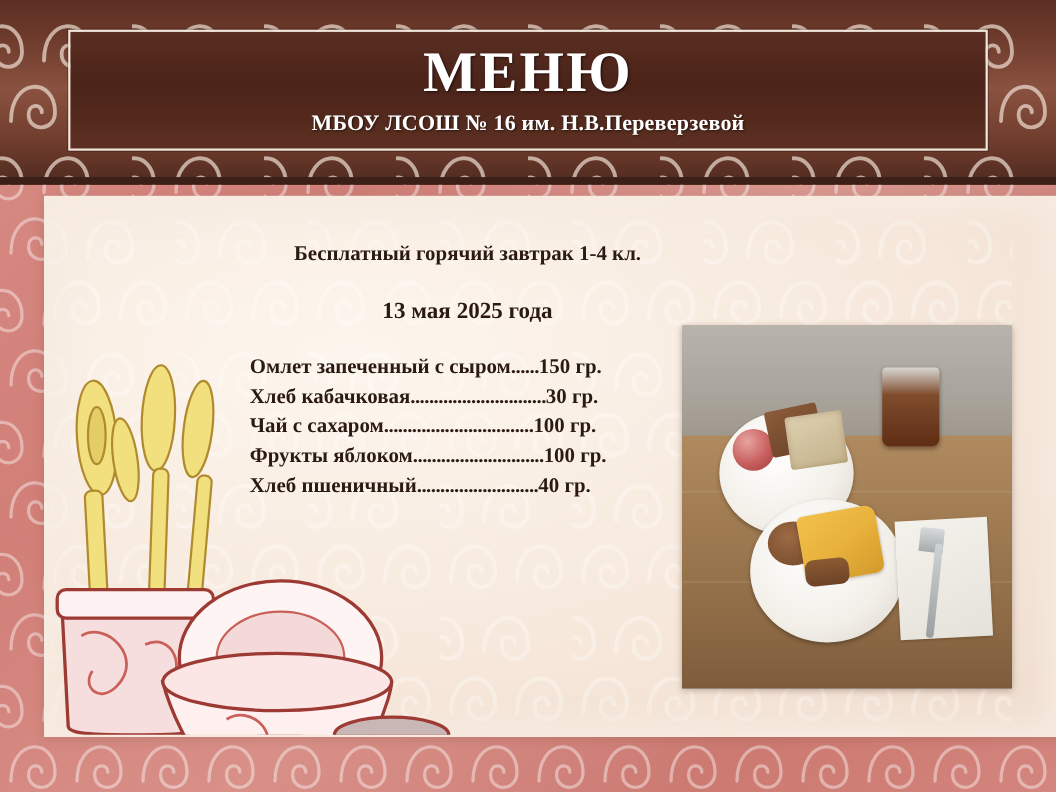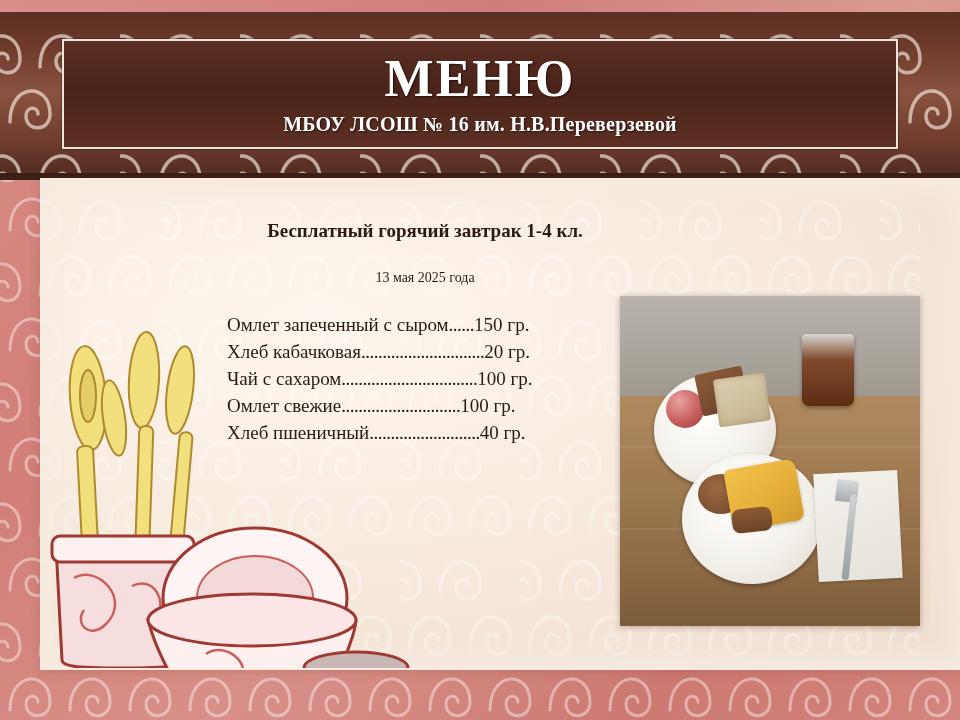--- a/index.html
+++ b/index.html
@@ -30,21 +30,21 @@
   .curl-layer {
     position: absolute;
     inset: 0;
     opacity: 0.55;
     pointer-events: none;
   }
 
   
   .top-band {
     position: absolute;
-    left: 0; top: 12px;
+    left: 0; top: 0;
     width: 960px;
     height: 168px;
     background:
       linear-gradient(180deg, #5b2f23 0%, #6d3a2b 20%, #8a5240 48%, #6e3b2c 78%, #4e2a1f 100%);
     overflow: hidden;
   }
   .top-band .curl-layer { opacity: 0.75; }
   .top-band-bottom-edge {
     position: absolute;
     left: 0; bottom: 0;
@@ -116,32 +116,32 @@
     width: 420px;
     color: #2b1a12;
   }
   .menu-heading {
     font-size: 19px;
     font-weight: bold;
     text-align: center;
     color: #2a1a12;
   }
   .menu-date {
-    font-size: 14px;
-    font-weight: normal;
+    font-size: 21px;
+    font-weight: bold;
     text-align: center;
     margin-top: 28px;
   }
   .menu-list {
     margin-top: 26px;
     margin-left: 12px;
   }
   .menu-row {
     font-size: 19px;
-    font-weight: normal;
+    font-weight: bold;
     line-height: 1.42;
     white-space: nowrap;
     color: #2a1a12;
   }
   .dots {
     letter-spacing: -0.5px;
   }
 
   
   .photo {
@@ -362,27 +362,27 @@
     </svg>
 
     <div class="menu-text">
       <div class="menu-heading">Бесплатный горячий завтрак 1-4 кл.</div>
       <div class="menu-date">13 мая 2025 года</div>
       <div class="menu-list">
         <div class="menu-row">
           <span>Омлет   запеченный с сыром</span><span class="dots">......</span><span>150 гр.</span>
         </div>
         <div class="menu-row">
-          <span>Хлеб кабачковая</span><span class="dots">.............................</span><span>20  гр.</span>
+          <span>Хлеб кабачковая</span><span class="dots">.............................</span><span>30  гр.</span>
         </div>
         <div class="menu-row">
           <span>Чай с сахаром</span><span class="dots">................................</span><span>100 гр.</span>
         </div>
         <div class="menu-row">
-          <span>Омлет свежие</span><span class="dots">............................</span><span>100 гр.</span>
+          <span>Фрукты яблоком</span><span class="dots">............................</span><span>100 гр.</span>
         </div>
         <div class="menu-row">
           <span>Хлеб пшеничный</span><span class="dots">..........................</span><span>40  гр.</span>
         </div>
       </div>
     </div>
 
     <div class="photo">
       <div class="wall"></div>
       <div class="table"></div>

